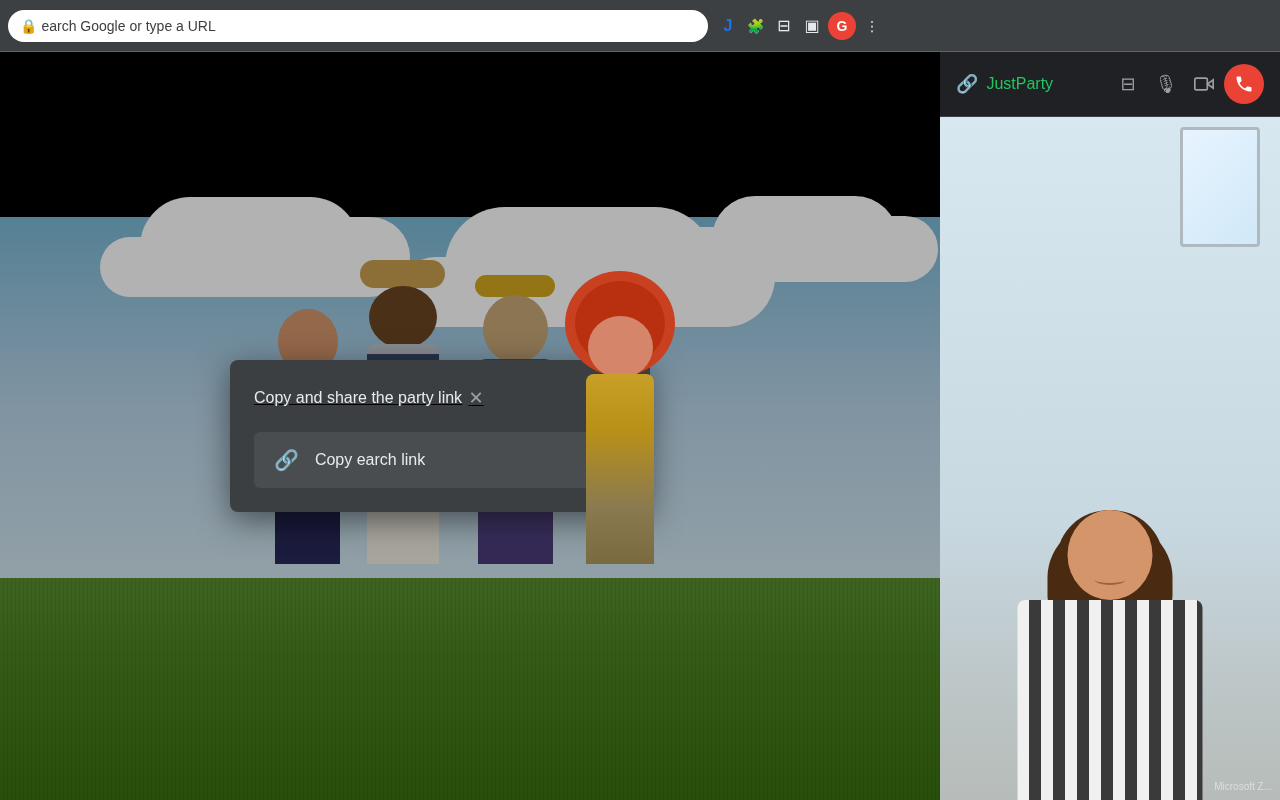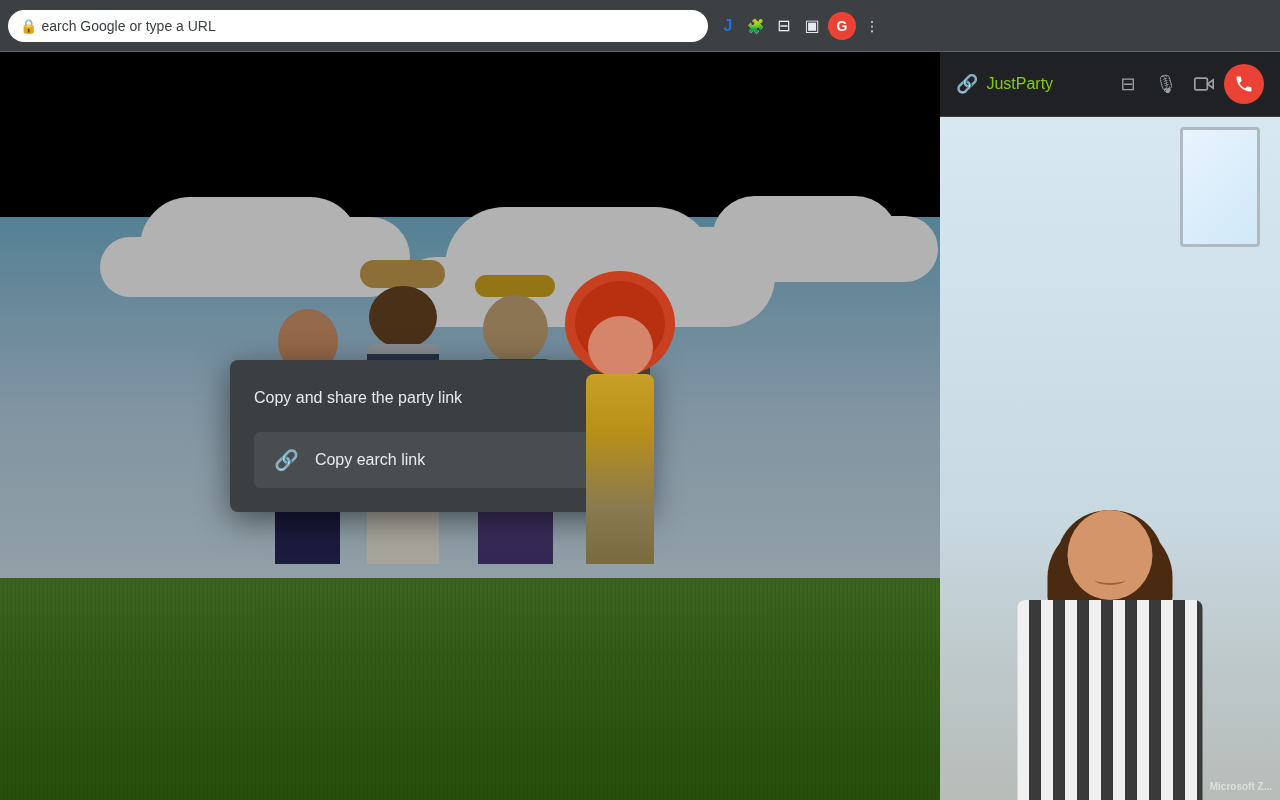--- a/index.html
+++ b/index.html
@@ -177,22 +177,22 @@
       width: 420px;
       box-shadow: 0 8px 32px rgba(0,0,0,0.5);
       position: relative;
       margin-top: 20px;
       margin-left: -60px;
     }
 
     .modal-header {
       display: flex;
       align-items: center;
-      justify-content: space-between;
       margin-bottom: 20px;
+      text-decoration: underline;
     }
 
     .modal-title {
       color: #e8eaed;
       font-size: 16px;
       font-weight: 400;
     }
 
     .modal-close {
       width: 28px;
@@ -245,21 +245,21 @@
       gap: 8px;
       border-bottom: 1px solid #3c4043;
     }
 
     .just-party-icon {
       color: #1a73e8;
       font-size: 18px;
     }
 
     .just-party-title {
-      color: #84cc16;
+      color: #22c55e;
       font-size: 16px;
       font-weight: 500;
       flex: 1;
     }
 
     .sidebar-btn {
       width: 36px;
       height: 36px;
       border-radius: 50%;
       border: none;
@@ -284,21 +284,20 @@
       align-items: center;
       justify-content: center;
       font-size: 18px;
     }
 
     .video-feed {
       flex: 1;
       background: #ec4899;
       position: relative;
       overflow: hidden;
-      font-weight: bold;
     }
 
     
     .room-bg {
       position: absolute;
       top: 0;
       left: 0;
       width: 100%;
       height: 100%;
       background: linear-gradient(180deg, #d8e8f0 0%, #c8d8e0 60%, #b8c8d0 100%);

